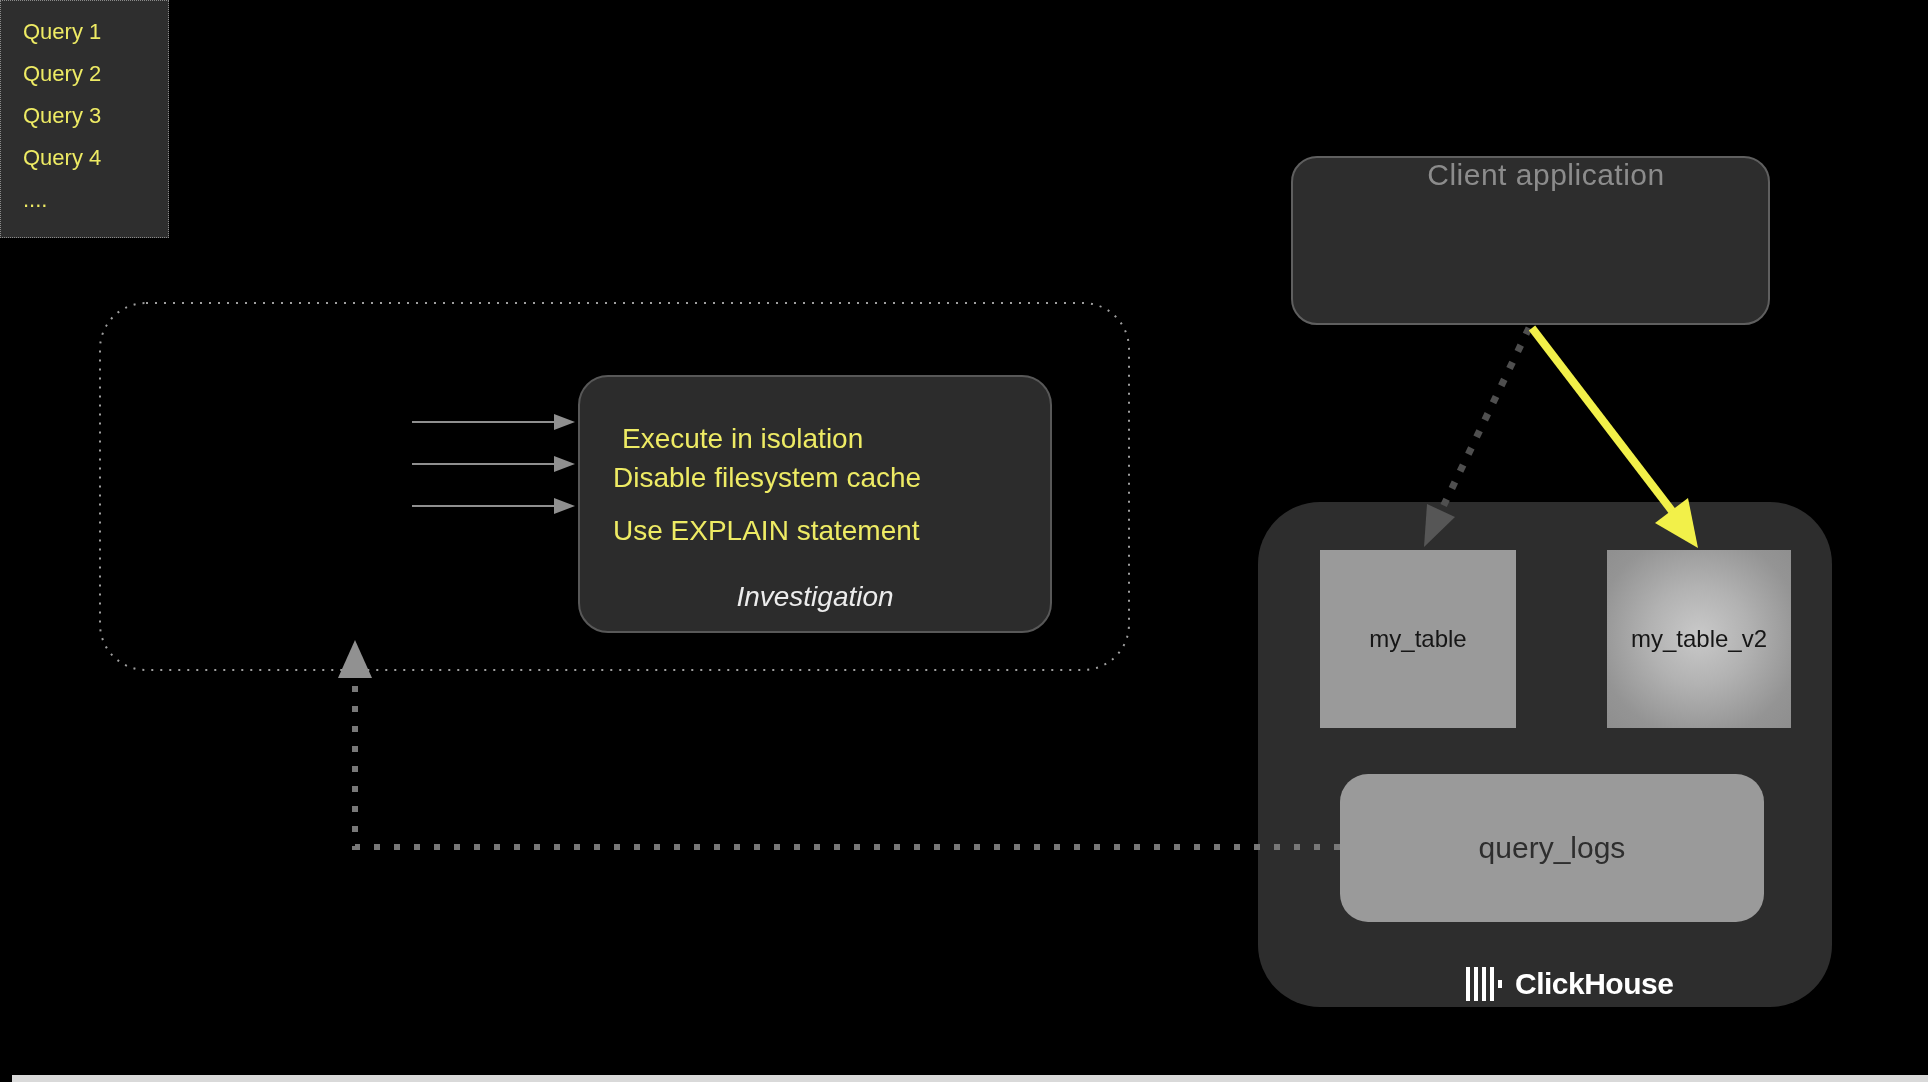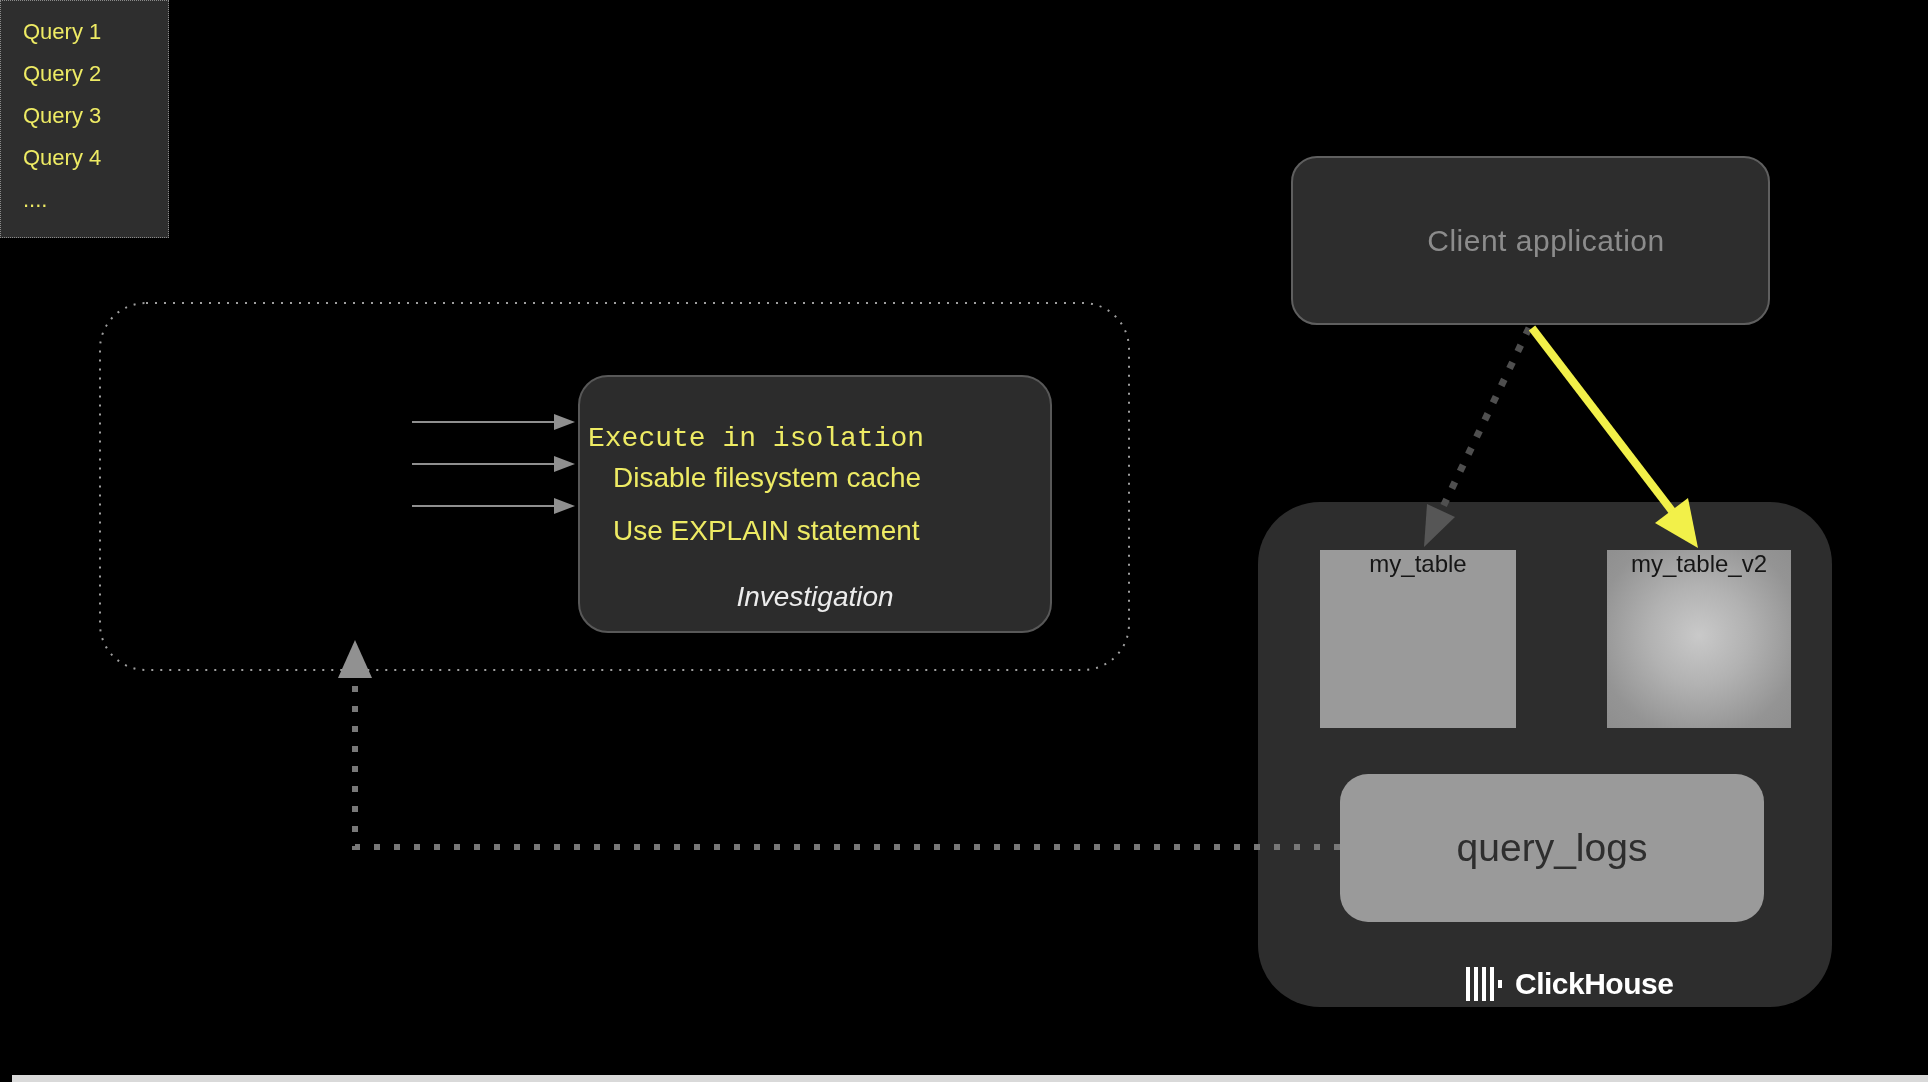--- a/index.html
+++ b/index.html
@@ -17,21 +17,21 @@
   .panel {
     position: absolute;
     background: #2d2d2d;
   }
 
   
   .client-app {
     left: 1291px; top: 156px; width: 479px; height: 169px;
     border: 2px solid #5f5f5f;
     border-radius: 26px;
-    display: flex; align-items: center; justify-content: center; padding-left: 31px;
+    display: flex; justify-content: center; padding-left: 31px;
   }
   .client-app .label {
     color: #8c8c8c; font-size: 30px; letter-spacing: 0.5px;
   }
 
   
   .query-box {
     left: 270px; top: 400px; width: 169px; height: 238px;
     background: #2e2e2e;
     border: 1px dotted #8a8a8a;
@@ -66,35 +66,35 @@
   
   .ch-container {
     left: 1258px; top: 502px; width: 574px; height: 505px;
     background: #2d2d2d;
     border-radius: 62px;
   }
   .table-box {
     position: absolute;
     top: 550px; height: 178px;
     background: #9a9a9a;
-    display: flex; align-items: flex-start; justify-content: center;
+    display: flex; align-items: center; justify-content: center;
     color: #161616; font-size: 24px;
   }
   .table-old { left: 1320px; width: 196px; }
   .table-new {
     left: 1607px; width: 184px;
     background: radial-gradient(circle at 50% 48%, #c9c9c9 0%, #b2b2b2 38%, #949494 78%, #8e8e8e 100%);
   }
   .query-logs {
     position: absolute;
     left: 1340px; top: 774px; width: 424px; height: 148px;
     background: #9a9a9a;
     border-radius: 28px;
     display: flex; align-items: center; justify-content: center;
-    color: #2e2e2e; font-size: 39px;
+    color: #2e2e2e; font-size: 30px;
   }
 
   
   .ch-logo {
     position: absolute; left: 1466px; top: 967px; height: 34px;
     display: flex; align-items: stretch;
   }
   .ch-bars { display: flex; align-items: stretch; }
   .ch-bar { width: 4px; background: #ffffff; margin-right: 4px; }
   .ch-bar.short { height: 8px; align-self: center; }
@@ -130,21 +130,21 @@
 
   <div class="query-box">
     <div class="query-item">Query 1</div>
     <div class="query-item">Query 2</div>
     <div class="query-item">Query 3</div>
     <div class="query-item">Query 4</div>
     <div class="query-item">....</div>
   </div>
 
   <div class="panel investigation"></div>
-  <div class="inv-line l1" style="left:588px;font-family:Liberation Mono, monospace;">Execute in isolation</div>
+  <div class="inv-line l1" style="left:622px;">Execute in isolation</div>
   <div class="inv-line l2" style="left:613px;">Disable filesystem cache</div>
   <div class="inv-line l3" style="left:613px;">Use EXPLAIN statement</div>
   <div class="inv-caption">Investigation</div>
 
   <div class="panel ch-container"></div>
   <div class="table-box table-old">
     <span>my_table</span>
   </div>
   <div class="table-box table-new">
     <span>my_table_v2</span>

